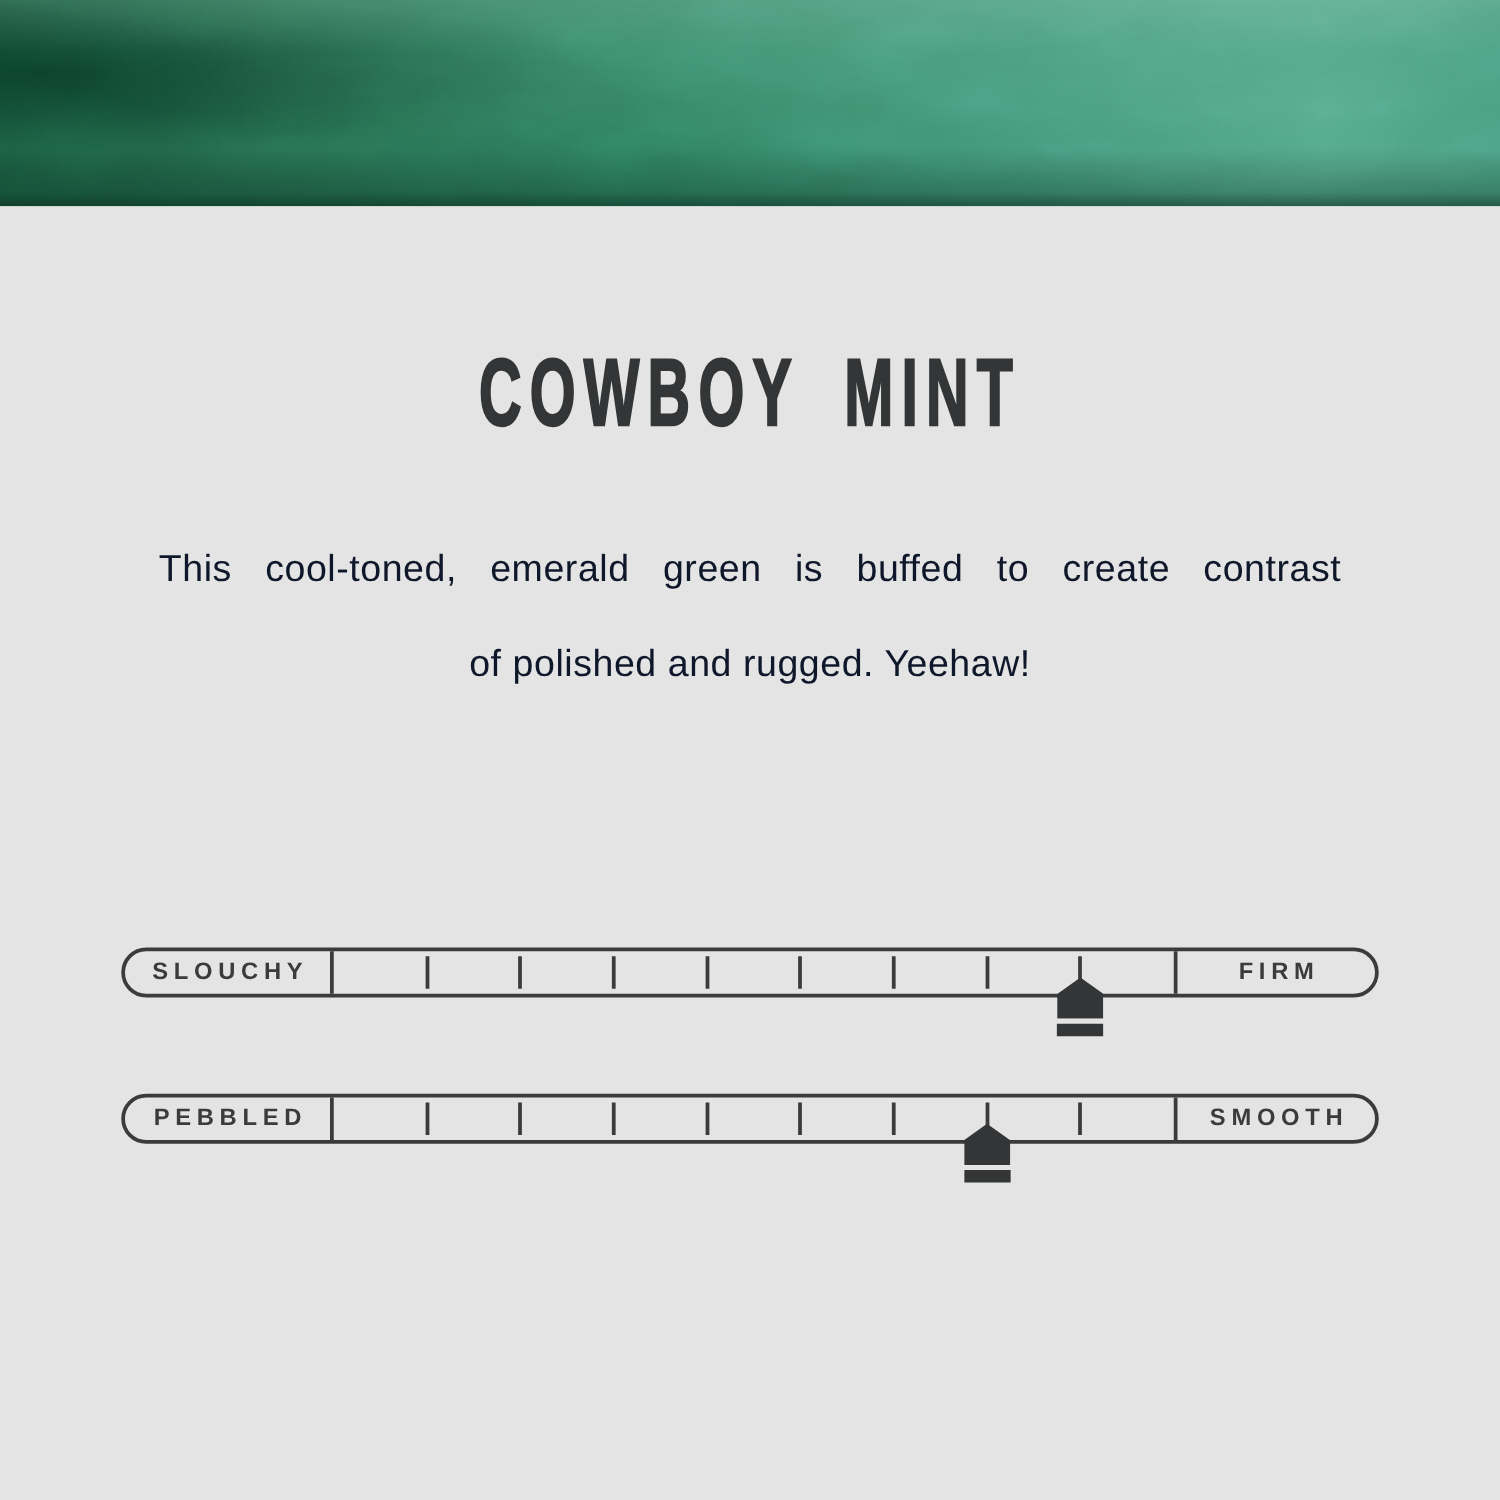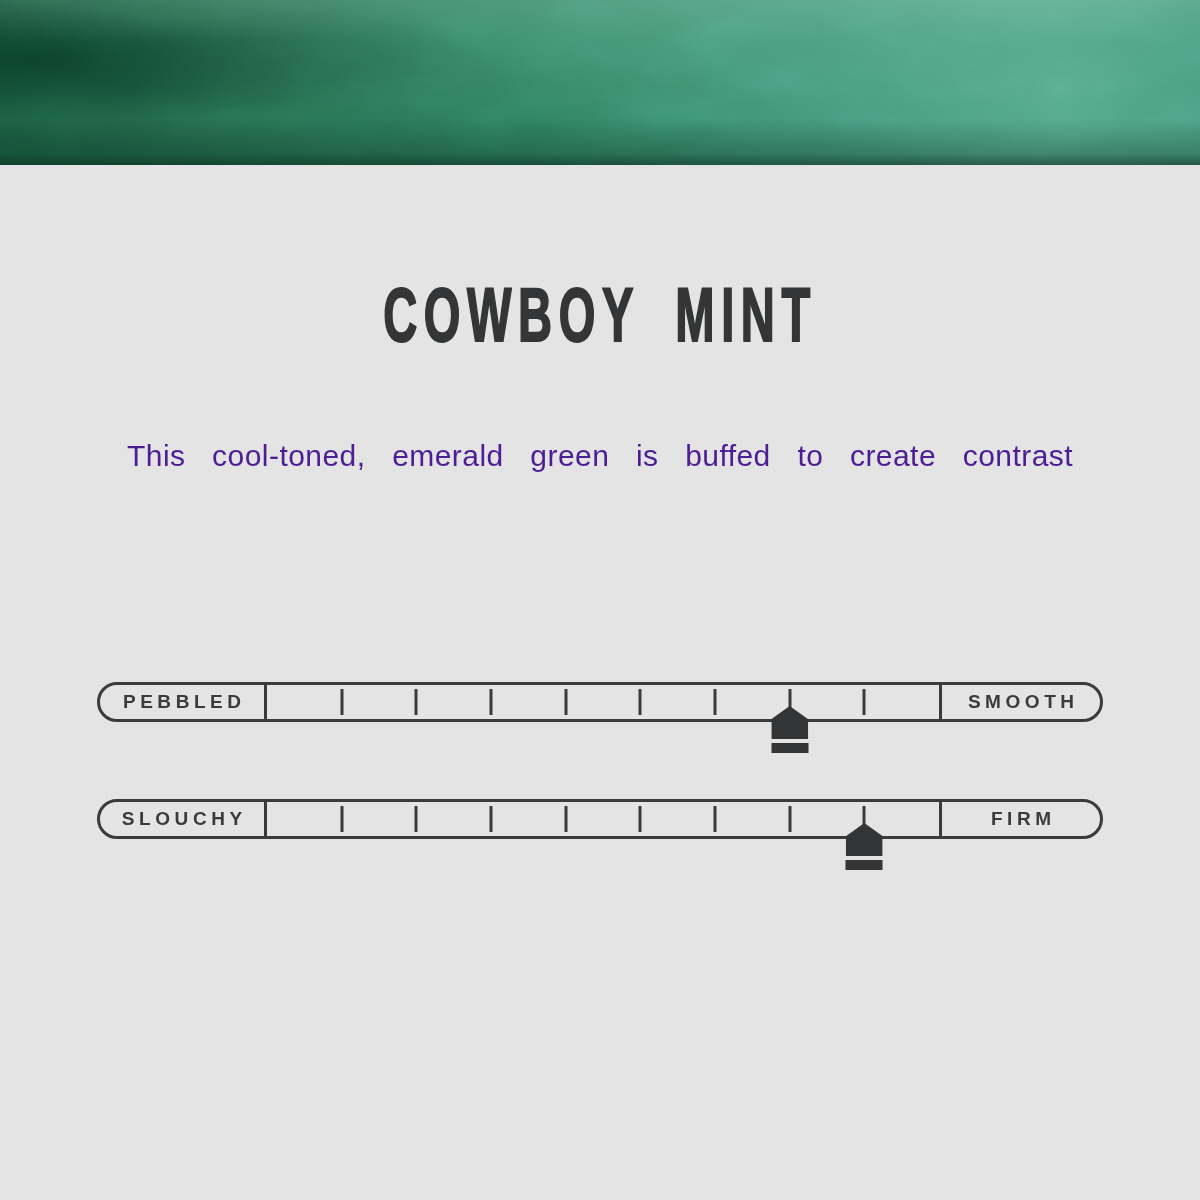--- a/index.html
+++ b/index.html
@@ -31,21 +31,21 @@
     -webkit-text-stroke: 2px #333536;
     white-space: nowrap;
   }
 
   
   .desc {
     width: 946px;
     margin: 65px auto 0;
     font-size: 30px;
     line-height: 76px;
-    color: #4c1d95;
+    color: #0f172a;
     letter-spacing: 0.015em;
   }
   .desc-line { text-align: justify; text-align-last: justify; }
   .desc-line.last { text-align: center; text-align-last: center; }
 
   
   .scales { margin-top: 188px; }
   .scale {
     position: relative;
     width: 1006px;
@@ -142,55 +142,56 @@
     <rect width="1200" height="165" filter="url(#grainBig)" opacity="0.18" style="mix-blend-mode:overlay"></rect>
     <rect width="1200" height="165" filter="url(#grainFine)" opacity="0.14" style="mix-blend-mode:soft-light"></rect>
     <rect width="1200" height="165" fill="url(#vShade)"></rect>
   </svg>
 </div>
 
 <h1 class="title">COWBOY MINT</h1>
 
 <div class="desc">
   <div class="desc-line">This cool-toned, emerald green is buffed to create contrast</div>
+  <div class="desc-line last">of polished and rugged. Yeehaw!</div>
 </div>
 
 <div class="scales">
+
+  <div class="scale">
+    <div class="scale-label left">SLOUCHY</div>
+    <div class="scale-track">
+      <div class="marker" style="left: 88.8889%;">
+        <div class="marker-head"></div>
+        <div class="marker-base"></div>
+      </div>
+    <div class="tick" style="left: 11.1111%;"></div>
+        <div class="tick" style="left: 22.2222%;"></div>
+        <div class="tick" style="left: 33.3333%;"></div>
+        <div class="tick" style="left: 44.4444%;"></div>
+        <div class="tick" style="left: 55.5556%;"></div>
+        <div class="tick" style="left: 66.6667%;"></div>
+        <div class="tick" style="left: 77.7778%;"></div>
+        <div class="tick" style="left: 88.8889%;"></div>
+      </div>
+    <div class="scale-label right">FIRM</div>
+  </div>
 
   <div class="scale">
     <div class="scale-label left">PEBBLED</div>
     <div class="scale-track">
       <div class="marker" style="left: 77.7778%;">
         <div class="marker-head"></div>
         <div class="marker-base"></div>
       </div>
     <div class="tick" style="left: 11.1111%;"></div>
         <div class="tick" style="left: 22.2222%;"></div>
         <div class="tick" style="left: 33.3333%;"></div>
         <div class="tick" style="left: 44.4444%;"></div>
         <div class="tick" style="left: 55.5556%;"></div>
         <div class="tick" style="left: 66.6667%;"></div>
         <div class="tick" style="left: 77.7778%;"></div>
         <div class="tick" style="left: 88.8889%;"></div>
       </div>
     <div class="scale-label right">SMOOTH</div>
   </div>
 
-  <div class="scale">
-    <div class="scale-label left">SLOUCHY</div>
-    <div class="scale-track">
-      <div class="marker" style="left: 88.8889%;">
-        <div class="marker-head"></div>
-        <div class="marker-base"></div>
-      </div>
-    <div class="tick" style="left: 11.1111%;"></div>
-        <div class="tick" style="left: 22.2222%;"></div>
-        <div class="tick" style="left: 33.3333%;"></div>
-        <div class="tick" style="left: 44.4444%;"></div>
-        <div class="tick" style="left: 55.5556%;"></div>
-        <div class="tick" style="left: 66.6667%;"></div>
-        <div class="tick" style="left: 77.7778%;"></div>
-        <div class="tick" style="left: 88.8889%;"></div>
-      </div>
-    <div class="scale-label right">FIRM</div>
-  </div>
-
 </div>
 
 </body></html>

